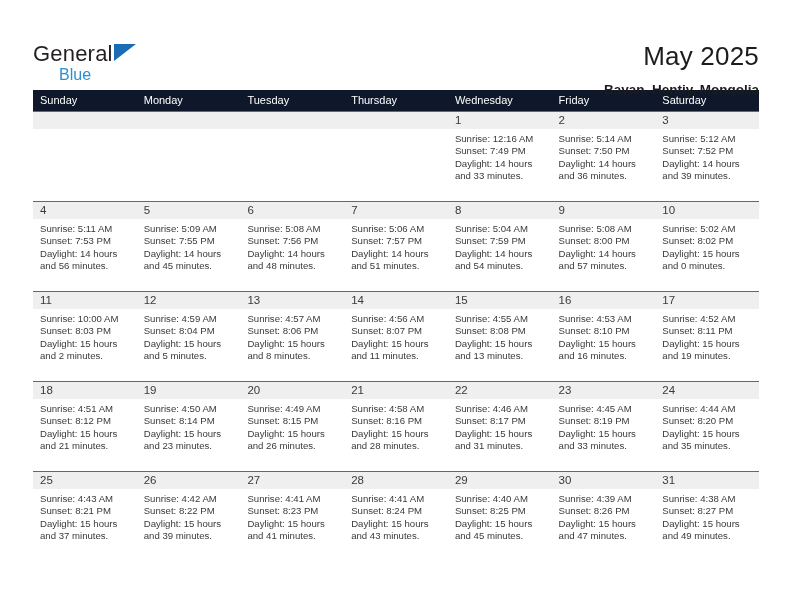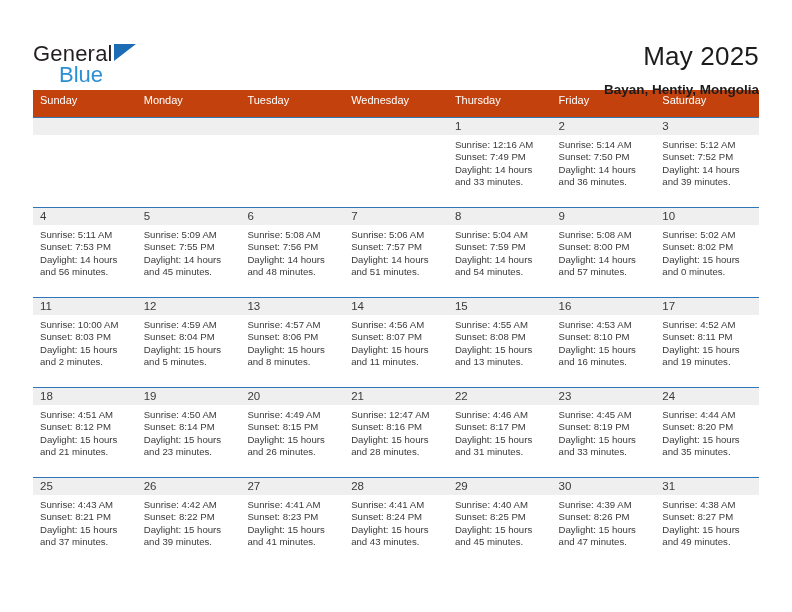--- a/index.html
+++ b/index.html
@@ -21,35 +21,35 @@
   .logo-general {
     font-size: 22px; color: #231f20; letter-spacing: .2px; line-height: 22px;
   }
   .logo-tri {
     width: 0; height: 0;
     border-left: 22px solid #1b6cb5;
     border-bottom: 17px solid transparent;
     margin-left: 1px; margin-top: -3px;
   }
   .logo-blue {
-    font-size: 22px; color: #2a8fd4; line-height: 22px;
+    font-size: 16px; color: #2a8fd4; line-height: 22px;
     margin-left: 26px; margin-top: -3px; display: block;
   }
   .titlewrap { text-align: right; margin-left: 44px; }
   .cal-title {
     font-size: 26px; color: #1c1c1c; font-weight: normal;
     line-height: 30px; letter-spacing: .2px;
   }
   .cal-sub {
     font-size: 13.5px; color: #1c1c1c; margin-top: 11px; line-height: 16px; font-weight: bold;
   }
 
   
   .calendar { width: 726px; margin-top: 7px; }
-  .weekhead { display: flex; background: #c2410c; height: 27px; }
+  .weekhead { display: flex; background: #0f172a; height: 21px; }
   .weekhead div {
     flex: 1 1 0; color: #ffffff; font-size: 11px;
     padding: 4px 0 0 7px; line-height: 13px;
   }
   .week { display: flex; border-top: 1.5px solid #2f76b8; height: 90px; }
   .cell { flex: 1 1 0; position: relative; background: #ffffff; }
   .cell .datebar {
     background: #efefef; height: 17px; width: 100%;
   }
   .cell .daynum {
@@ -82,22 +82,22 @@
       <div class="cal-sub">Bayan, Hentiy, Mongolia</div>
     </div>
 
   </div>
 
   <div class="calendar">
     <div class="weekhead">
       <div>Sunday</div>
       <div>Monday</div>
       <div>Tuesday</div>
+      <div>Thursday</div>
       <div>Wednesday</div>
-      <div>Thursday</div>
       <div>Friday</div>
       <div>Saturday</div>
     </div>
     <div id="weeks-container">
         <div class="week">
           <div class="cell empty">
             <div class="datebar"></div>
             <div class="daynum"></div>
           </div>
           <div class="cell empty">
@@ -315,21 +315,21 @@
               <span>Sunrise: 4:49 AM</span>
               <span>Sunset: 8:15 PM</span>
               <span>Daylight: 15 hours</span>
               <span>and 26 minutes.</span>
             </div>
           </div>
           <div class="cell">
             <div class="datebar"></div>
             <div class="daynum">21</div>
             <div class="info">
-              <span>Sunrise: 12:47 AM</span>
+              <span>Sunrise: 4:58 AM</span>
               <span>Sunset: 8:16 PM</span>
               <span>Daylight: 15 hours</span>
               <span>and 28 minutes.</span>
             </div>
           </div>
           <div class="cell">
             <div class="datebar"></div>
             <div class="daynum">22</div>
             <div class="info">
               <span>Sunrise: 4:46 AM</span>

